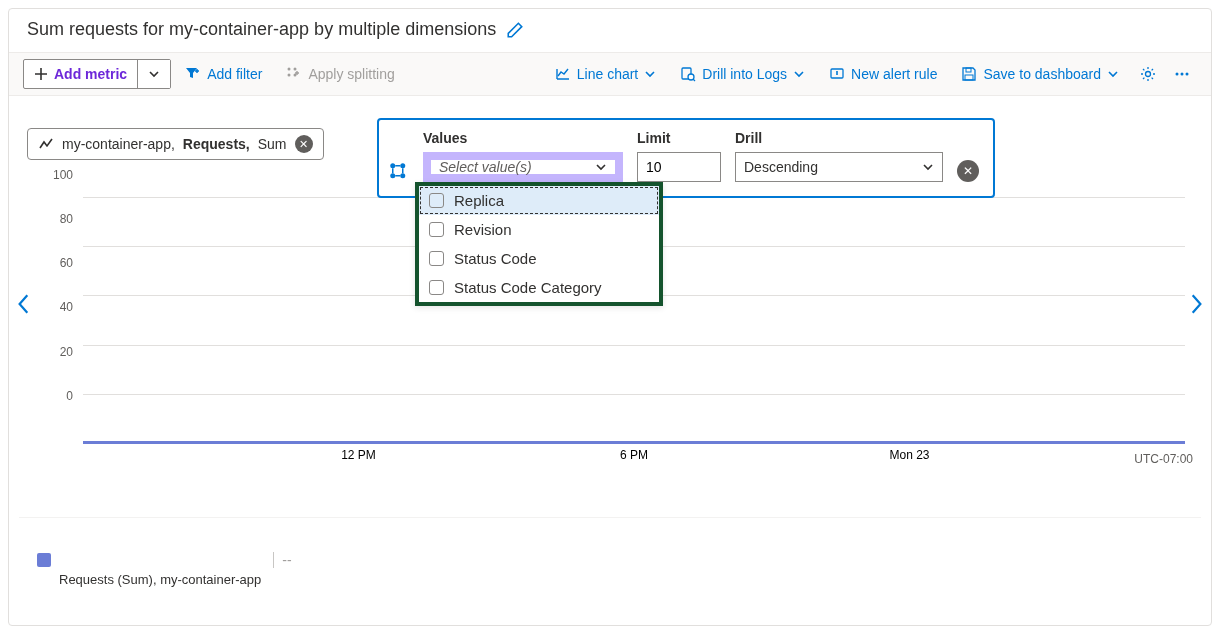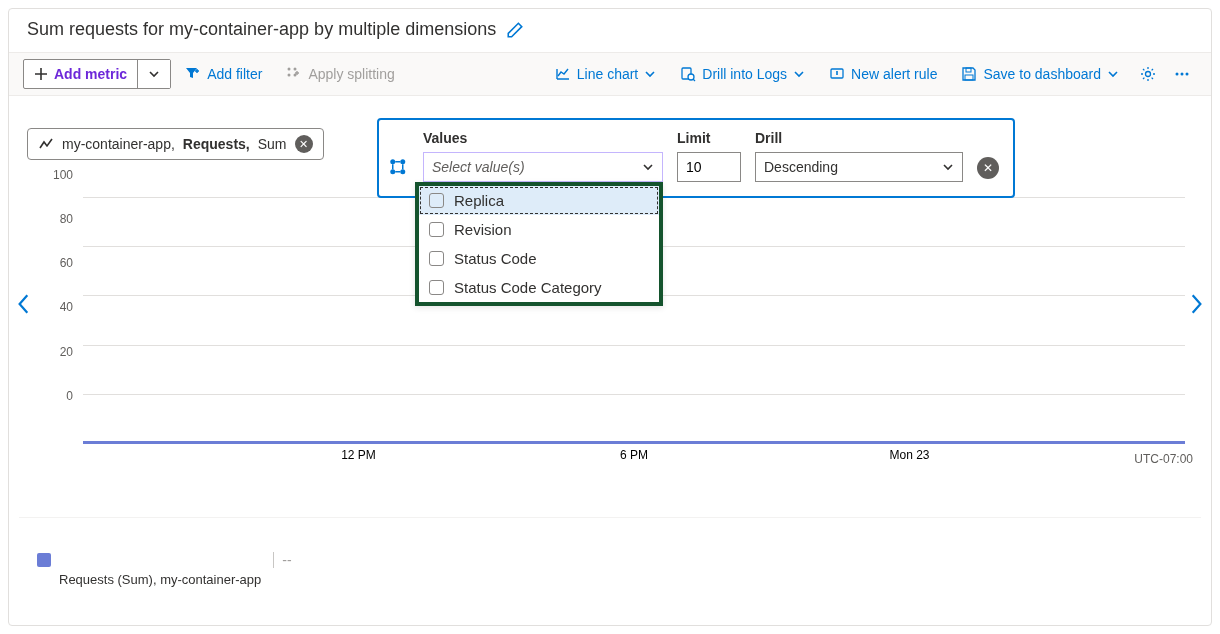--- a/index.html
+++ b/index.html
@@ -19,28 +19,28 @@
 .tb-disabled { color: #a19f9d; cursor: default; }
 .tb-spacer { flex: 1; }
 .caret-down { width: 12px; height: 12px; }
 
 .chart-area { position: relative; padding: 24px 18px 12px; }
 
 .metric-pill { display: inline-flex; align-items: center; gap: 8px; border: 1px solid #8a8886; border-radius: 4px; padding: 6px 10px; font-size: 14px; background: #fff; margin-top: 8px; }
 .metric-pill .bold { font-weight: 600; }
 .pill-close { width: 18px; height: 18px; background: #605e5c; color: #fff; border-radius: 50%; display: inline-flex; align-items: center; justify-content: center; font-size: 11px; cursor: pointer; }
 
-.split-box { position: absolute; top: 22px; left: 368px; border: 2px solid #0078d4; border-radius: 4px; background: #fff; display: flex; align-items: center; padding: 10px 14px 14px 10px; gap: 14px; z-index: 5; }
+.split-box { position: absolute; top: 22px; left: 368px; border: 2px solid #0078d4; border-radius: 4px; background: #fff; display: flex; align-items: flex-end; padding: 10px 14px 14px 10px; gap: 14px; z-index: 5; }
 .split-icon { color: #0078d4; padding-top: 24px; }
 .split-col { display: flex; flex-direction: column; gap: 4px; }
 .split-label { font-weight: 600; font-size: 14px; margin-bottom: 2px; }
 .split-select, .split-input { border: 1px solid #8a8886; padding: 4px 8px; font-size: 14px; height: 30px; background: #fff; }
 .split-select { display: inline-flex; align-items: center; justify-content: space-between; gap: 8px; cursor: pointer; }
-.split-select.values { width: 240px; font-style: italic; color: #605e5c; border: 1px solid #c4b5fd; }
-.split-input { width: 64px; }
+.split-select.values { width: 200px; font-style: italic; color: #605e5c; border: 8px solid #c4b5fd; }
+.split-input { width: 84px; }
 .split-select.sort { width: 208px; }
 .split-del { width: 22px; height: 22px; background: #605e5c; color: #fff; border-radius: 50%; display: inline-flex; align-items: center; justify-content: center; font-size: 12px; cursor: pointer; margin-top: 24px; }
 
 .dropdown { position: absolute; top: 86px; left: 406px; width: 248px; border: 4px solid #14532d; background: #fff; z-index: 6; box-shadow: 0 2px 6px rgba(0,0,0,0.1); }
 .dd-item { display: flex; align-items: center; gap: 10px; padding: 6px 10px; cursor: pointer; font-size: 15px; }
 .dd-item:hover, .dd-item.hover { background: #deecf9; }
 .dd-item.hover { outline: 1px dashed #323130; outline-offset: -2px; }
 .dd-check { width: 15px; height: 15px; border: 1px solid #8a8886; border-radius: 3px; }
 
 .chart { position: relative; margin-top: 38px; height: 280px; }

